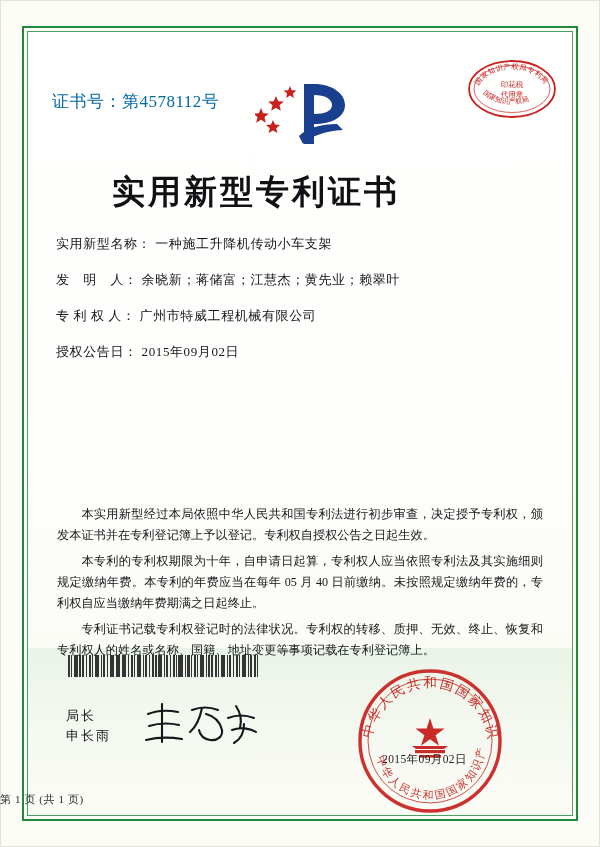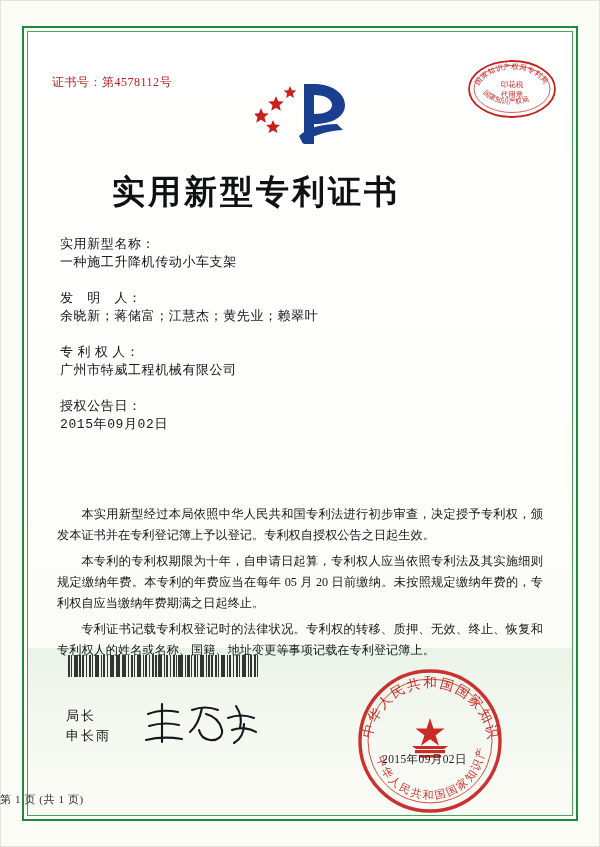--- a/index.html
+++ b/index.html
@@ -54,23 +54,23 @@
   .paper-tint {
     position: absolute;
     left: 28px; top: 32px; width: 544px; height: 616px;
     background: linear-gradient(180deg,#ffffff 0%, #fefefb 70%, #fbfcf6 100%);
     pointer-events: none;
   }
 
   
   .cert-no {
     position: absolute;
-    left: 52px; top: 74px;
-    font-size: 12px;
-    color: #b91c1c;
+    left: 52px; top: 90px;
+    font-size: 17px;
+    color: #0369a1;
     letter-spacing: 0.5px;
   }
 
   
   .logo {
     position: absolute;
     left: 255px; top: 78px;
     width: 96px; height: 72px;
   }
 
@@ -98,30 +98,28 @@
     position: absolute;
     left: 56px; top: 235px;
     width: 490px;
   }
   .field-row {
     display: flex;
     align-items: baseline;
     margin-bottom: 18px;
     font-size: 13px;
     color: #15161a;
-    flex-direction: column;
   }
   .field-label {
     white-space: nowrap;
     letter-spacing: 0.6px;
   }
   .field-value {
     margin-left: 4px;
     letter-spacing: 0.6px;
-    font-family: Liberation Mono, monospace;
   }
 
   
   .paragraphs {
     position: absolute;
     left: 57px; top: 500px;
     width: 486px;
     font-size: 12.2px;
     line-height: 1.75;
     color: #15161a;
@@ -249,21 +247,21 @@
       <span class="field-value">广州市特威工程机械有限公司</span>
     </div>
     <div class="field-row">
       <span class="field-label">授权公告日：</span>
       <span class="field-value">2015年09月02日</span>
     </div>
   </div>
 
   <div class="paragraphs">
     <p>本实用新型经过本局依照中华人民共和国专利法进行初步审查，决定授予专利权，颁发本证书并在专利登记簿上予以登记。专利权自授权公告之日起生效。</p>
-    <p>本专利的专利权期限为十年，自申请日起算，专利权人应当依照专利法及其实施细则规定缴纳年费。本专利的年费应当在每年 05 月 20 日前缴纳。未按照规定缴纳年费的，专利权自应当缴纳年费期满之日起终止。</p>
+    <p>本专利的专利权期限为十年，自申请日起算，专利权人应当依照专利法及其实施细则规定缴纳年费。本专利的年费应当在每年 05 月 40 日前缴纳。未按照规定缴纳年费的，专利权自应当缴纳年费期满之日起终止。</p>
     <p>专利证书记载专利权登记时的法律状况。专利权的转移、质押、无效、终止、恢复和专利权人的姓名或名称、国籍、地址变更等事项记载在专利登记簿上。</p>
   </div>
 
   <div class="barcode"></div>
 
   <div class="director">
     <div>局长</div>
     <div>申长雨</div>
   </div>
 

